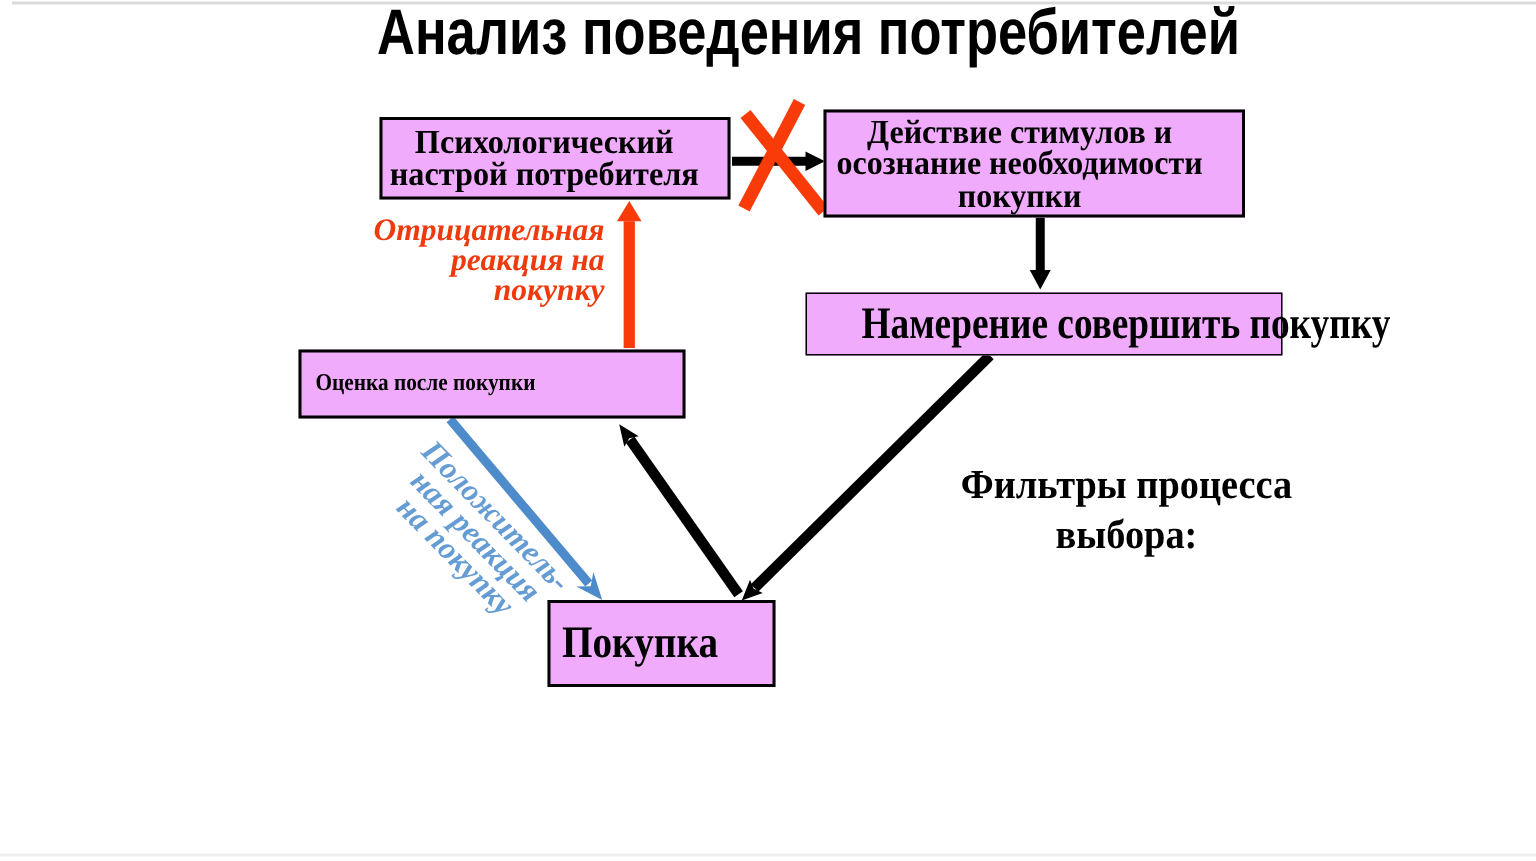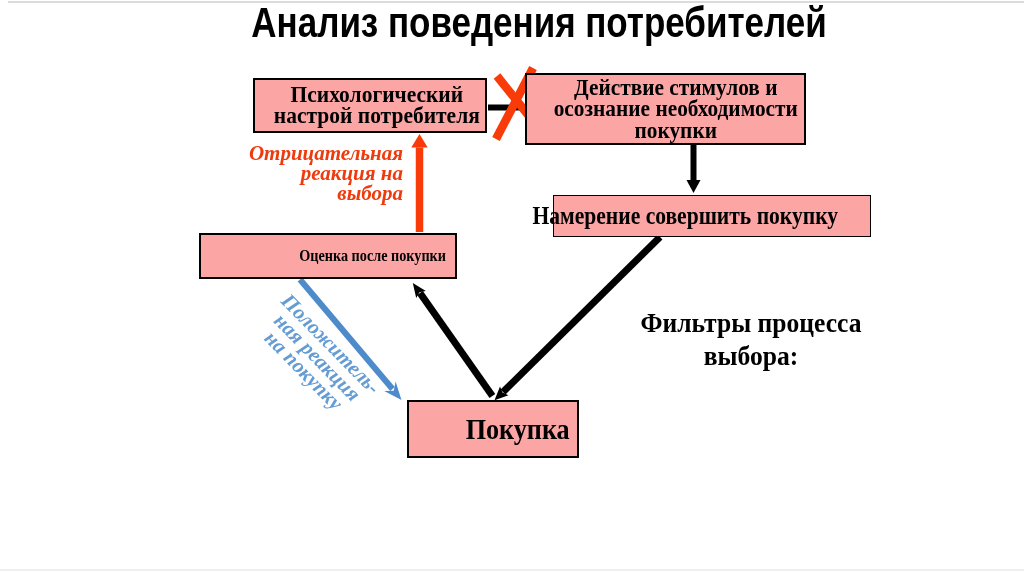--- a/index.html
+++ b/index.html
@@ -12,33 +12,33 @@
   .edge-line.bottom{top:569px;background:#efefef;}
   .title{
     position:absolute;left:0;top:1px;width:1078px;text-align:center;
     font-family:"Liberation Sans", sans-serif;font-weight:bold;
     font-size:43px;line-height:43px;color:#000;
     white-space:nowrap;transform:scaleX(0.813);transform-origin:50% 50%;
   }
   .arrows{position:absolute;left:0;top:0;width:1024px;height:574px;}
   .box{
     position:absolute;box-sizing:border-box;border:2px solid #000;
-    background:#fca5a5;display:flex;align-items:center;justify-content:flex-end;
+    background:#f0abfc;display:flex;align-items:center;justify-content:flex-start;
     text-align:center;font-weight:bold;color:#000;
   }
   .box .bt{display:block;white-space:pre-line;transform-origin:50% 50%;}
   .box-psych{left:253px;top:78px;width:234px;height:55px;font-size:22.5px;line-height:20.7px;}
   .box-psych .bt{transform:scaleX(0.955);}
-  .box-stimulus{left:525px;top:73px;width:281px;height:72px;font-size:22.5px;line-height:21.3px;}
+  .box-stimulus{left:549px;top:73px;width:281px;height:72px;font-size:22.5px;line-height:21.3px;}
   .box-stimulus .bt{transform:scaleX(0.948);}
-  .box-intent{left:537px;top:195px;width:318px;height:42px;font-size:26px;border-width:1.5px;margin-left:16px;}
+  .box-intent{left:537px;top:195px;width:318px;height:42px;font-size:30px;border-width:1.5px;}
   .box-intent .bt{white-space:nowrap;transform:scaleX(0.829);}
   .box-evaluation{left:199px;top:233px;width:258px;height:46px;font-size:16px;}
   .box-evaluation .bt{white-space:nowrap;transform:scaleX(0.888);}
-  .box-purchase{left:365px;top:400px;width:172px;height:58px;font-size:30px;margin-left:42px;}
+  .box-purchase{left:365px;top:400px;width:152px;height:58px;font-size:30px;}
   .box-purchase .bt{white-space:nowrap;transform:scaleX(0.872);}
   .label-negative{
     position:absolute;left:203px;top:144.3px;width:200px;text-align:right;
     font-style:italic;font-weight:bold;font-size:21px;line-height:19.85px;
     color:#ee3a0c;white-space:pre-line;
   }
   .label-positive{
     position:absolute;left:247px;top:328.5px;width:140px;text-align:center;
     font-style:italic;font-weight:bold;font-size:21px;line-height:19px;
     color:#659cd3;white-space:pre-line;
@@ -117,21 +117,21 @@
     </div>
   <div class="box box-evaluation">
       <span class="bt">Оценка после покупки</span>
     </div>
   <div class="box box-purchase">
       <span class="bt">Покупка</span>
     </div>
 
   <div class="label-negative">Отрицательная
 реакция на
-выбора</div>
+покупку</div>
   <div class="label-positive">Положитель-
 ная реакция
 на покупку</div>
 
   <div class="filters-heading">Фильтры процесса
 выбора:</div>
 
 </div>
 
 </body></html>

